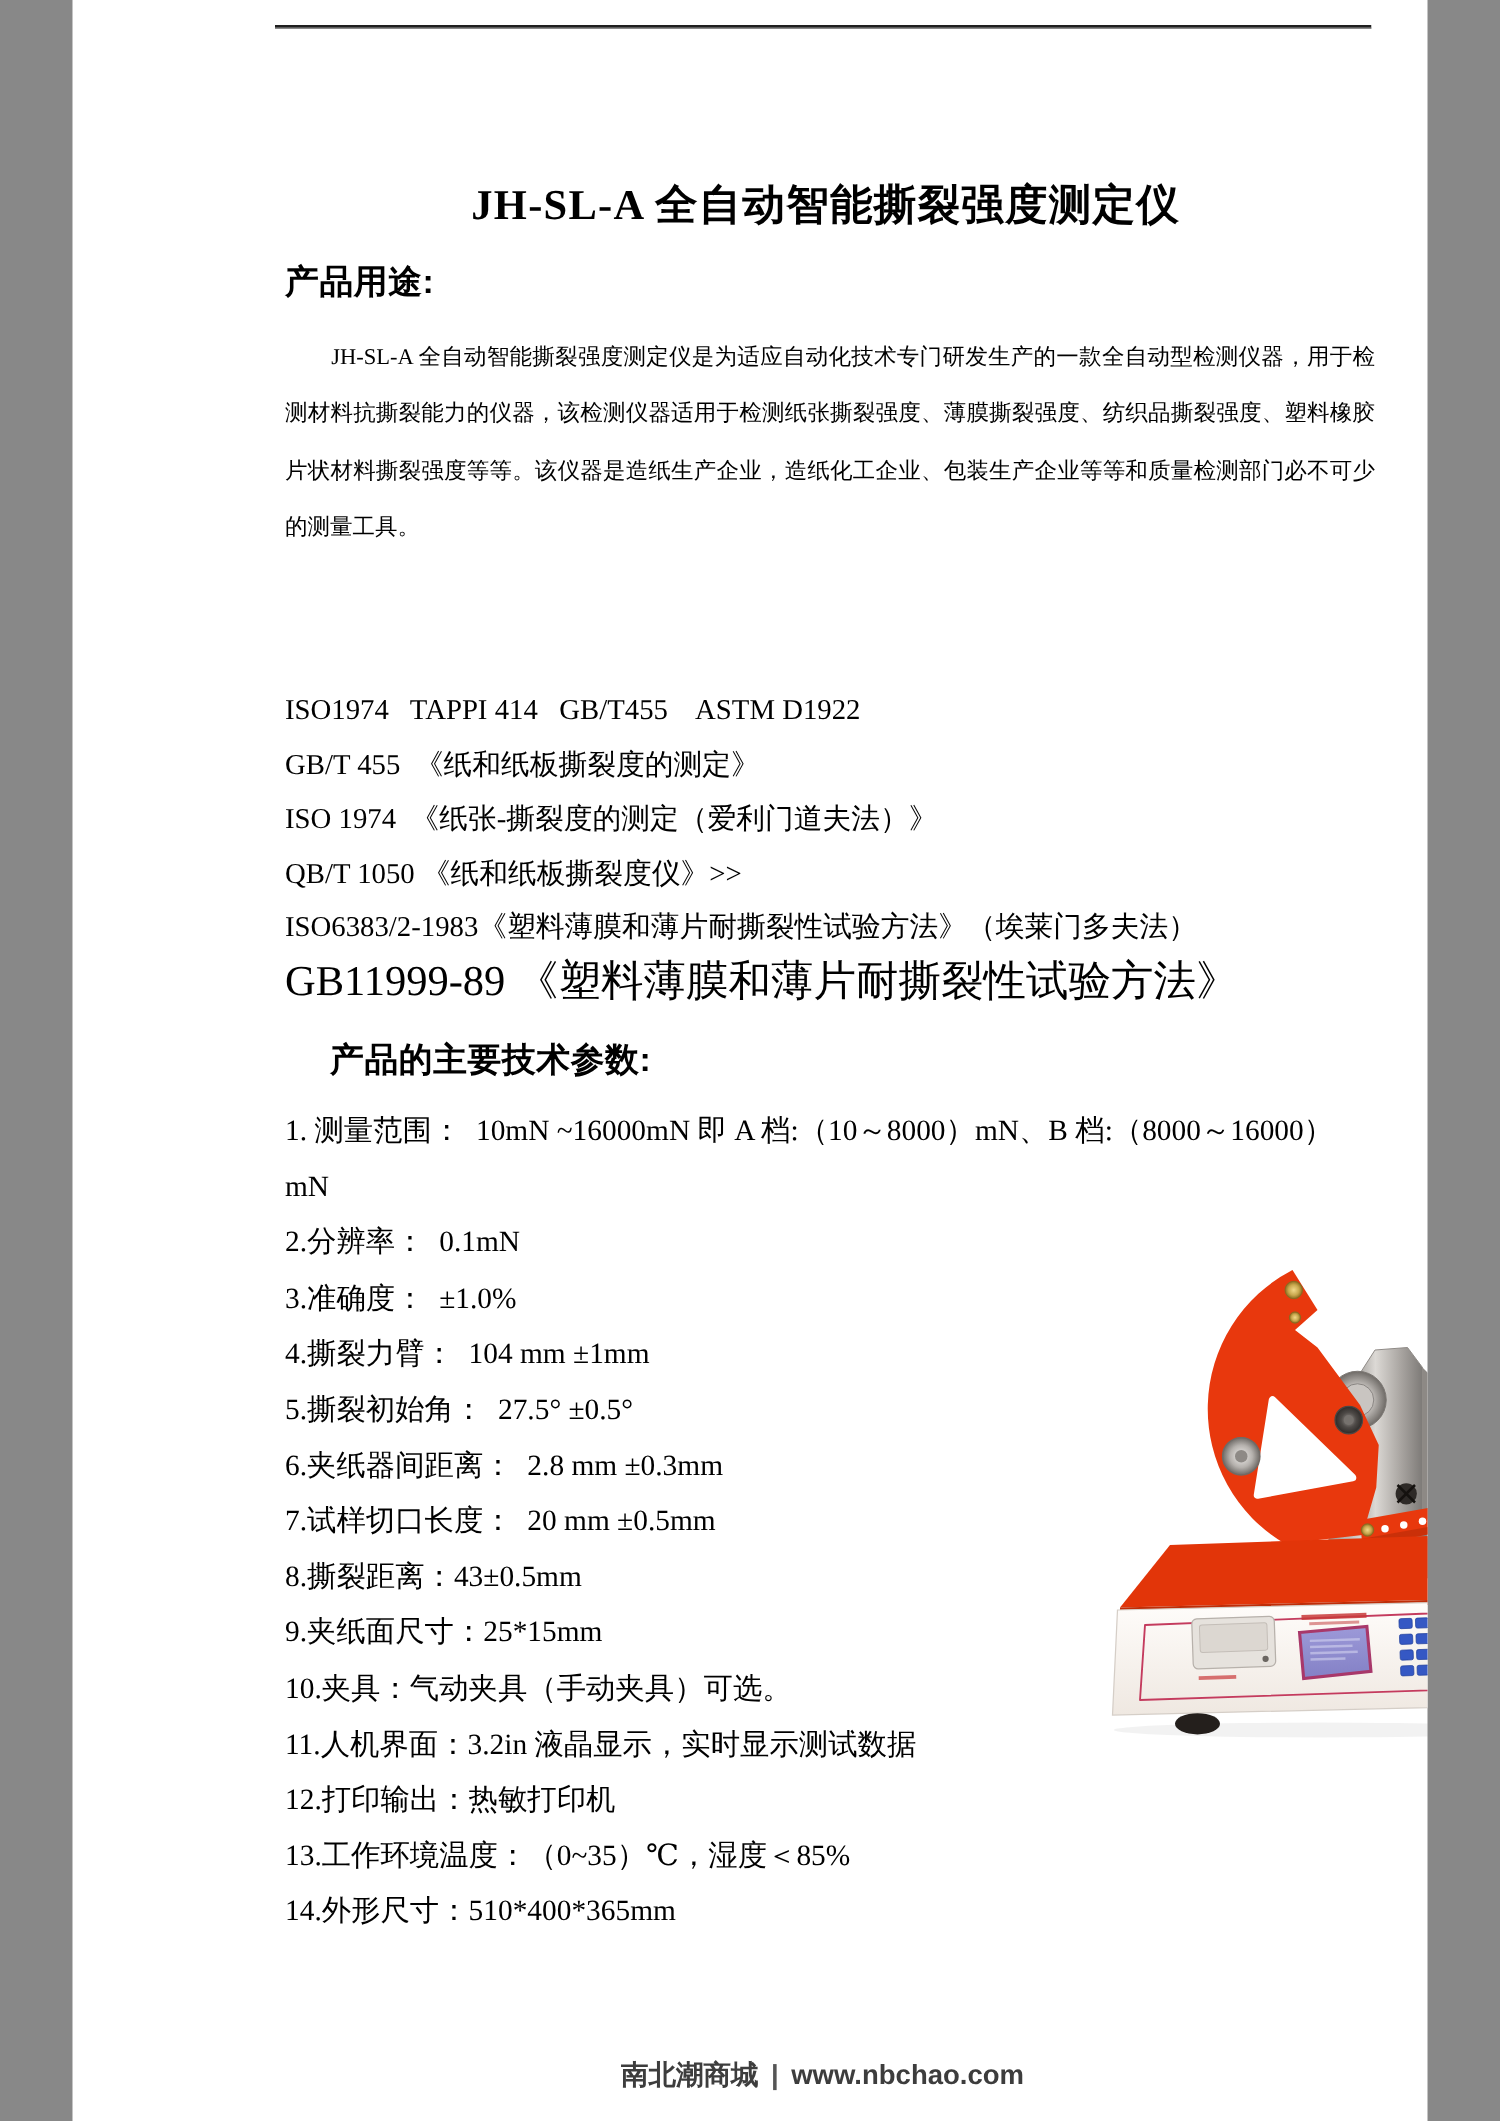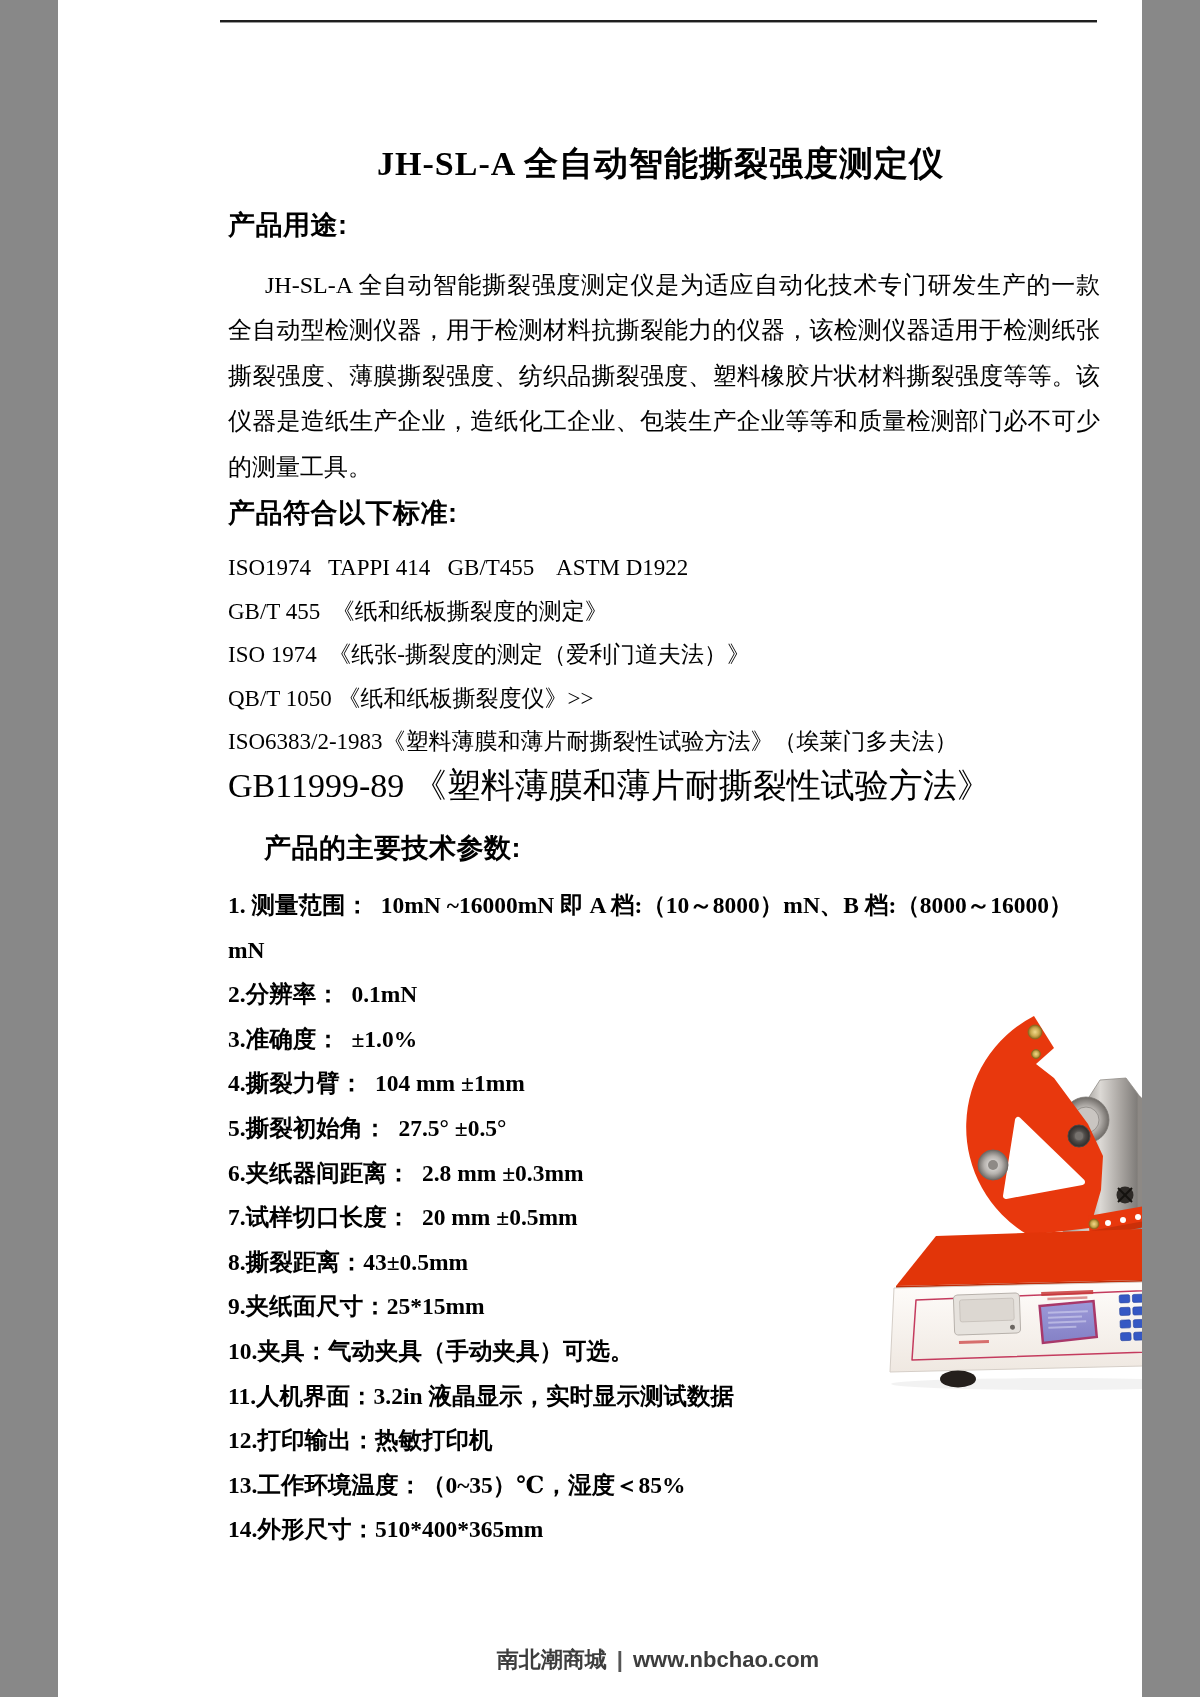--- a/index.html
+++ b/index.html
@@ -30,27 +30,27 @@
   .sec-heading{
     position:absolute;left:170px;
     font-family:"Liberation Sans","DejaVu Sans",sans-serif;
     font-weight:700;font-size:27px;letter-spacing:0.5px;white-space:nowrap;
   }
   #h-usage{top:207px;}
   #h-standards{top:495px;}
   #h-params{top:830px;margin-left:36px;}
   .usage-para{
     position:absolute;left:170px;top:263px;width:872px;
-    font-size:24px;line-height:45.4px;text-align:justify;text-indent:37px;
+    font-size:18px;line-height:45.4px;text-align:justify;text-indent:37px;
   }
   .standards-list{position:absolute;left:170px;top:546px;width:880px;font-size:23px;}
   .std-line{height:43.6px;line-height:43.6px;white-space:pre;}
   .std-line:nth-child(6){font-size:34px;}
   .params-list{position:absolute;left:170px;top:883px;width:880px;font-size:23.5px;}
-  .param-line{height:44.6px;line-height:44.6px;white-space:pre;font-weight:bold;}
+  .param-line{height:44.6px;line-height:44.6px;white-space:pre;}
   .machine{position:absolute;left:778px;top:928px;width:392px;height:465px;}
   .machine svg{width:100%;height:100%;display:block;}
   .c-pend{fill:var(--pendulum-red);}
   .c-base{fill:var(--base-red);}
   .c-keyb{fill:var(--key-blue);stroke:#22409c;stroke-width:.6;}
   .c-keyr{fill:var(--key-red);stroke:#8e1522;stroke-width:.6;}
   .page-footer{
     position:absolute;left:0;top:1645px;width:1200px;text-align:center;
     font-family:"Liberation Sans","DejaVu Sans",sans-serif;
     font-size:22px;color:#3d3d3d;font-weight:bold;
@@ -62,21 +62,20 @@
 
 <div class="page">
 
   <div class="top-rule"></div>
 
   <div class="doc-title">JH‐SL-A 全自动智能撕裂强度测定仪</div>
 
   <div class="sec-heading" id="h-usage">产品用途:</div>
   <div class="usage-para">JH‐SL-A 全自动智能撕裂强度测定仪是为适应自动化技术专门研发生产的一款全自动型检测仪器，用于检测材料抗撕裂能力的仪器，该检测仪器适用于检测纸张撕裂强度、薄膜撕裂强度、纺织品撕裂强度、塑料橡胶片状材料撕裂强度等等。该仪器是造纸生产企业，造纸化工企业、包装生产企业等等和质量检测部门必不可少的测量工具。</div>
 
-  <div class="sec-heading" id="h-standards">产品符合以下标准:</div>
   <div class="standards-list">
     <div class="std-line">ISO1974   TAPPI 414   GB/T455    ASTM D1922</div>
     <div class="std-line">GB/T 455  《纸和纸板撕裂度的测定》</div>
     <div class="std-line">ISO 1974  《纸张-撕裂度的测定（爱利门道夫法）》</div>
     <div class="std-line">QB/T 1050 《纸和纸板撕裂度仪》&gt;&gt;</div>
     <div class="std-line">ISO6383/2-1983《塑料薄膜和薄片耐撕裂性试验方法》（埃莱门多夫法）</div>
     <div class="std-line">GB11999-89 《塑料薄膜和薄片耐撕裂性试验方法》</div>
   </div>
 
   <div class="sec-heading" id="h-params">产品的主要技术参数:</div>

